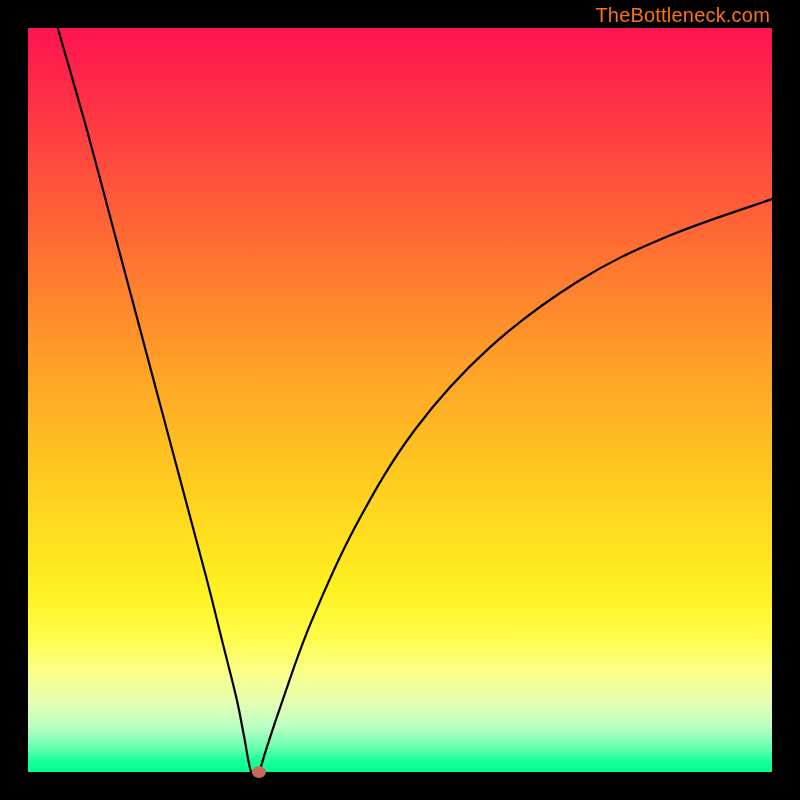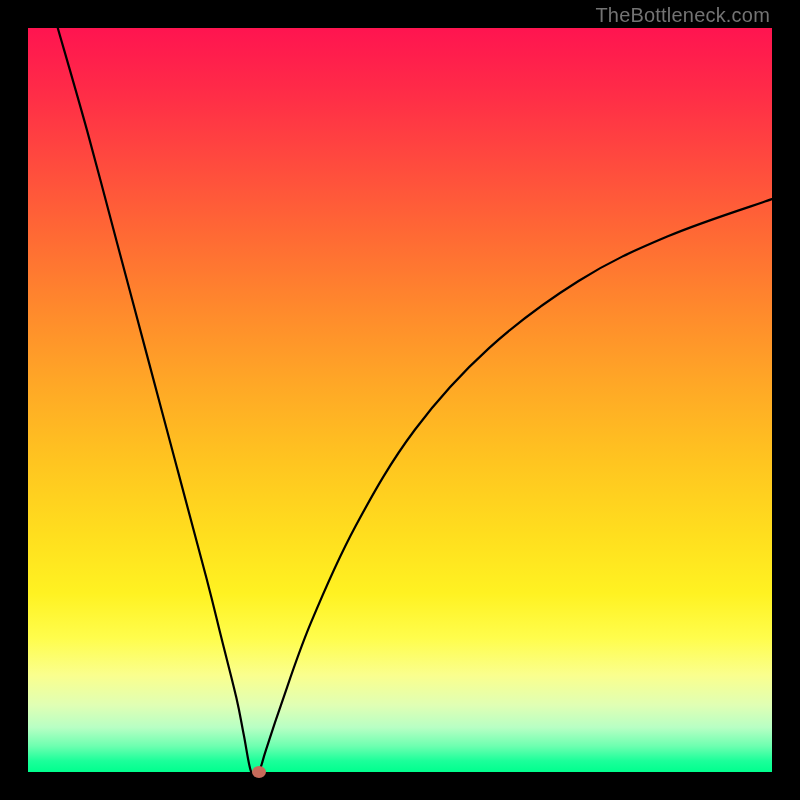--- a/index.html
+++ b/index.html
@@ -36,21 +36,21 @@
       #6effb0 96.5%,
       #1cff9a 98.5%,
       #00ff8e 100%
     );
   }
 
   .watermark {
     position: absolute;
     top: 4px;
     right: 30px;
-    color: #737373;
+    color: #f97316;
     font-size: 20px;
     font-weight: 500;
     letter-spacing: 0.2px;
   }
 
   svg.curve {
     position: absolute;
     top: 0; left: 0;
     width: 744px; height: 744px;
   }

